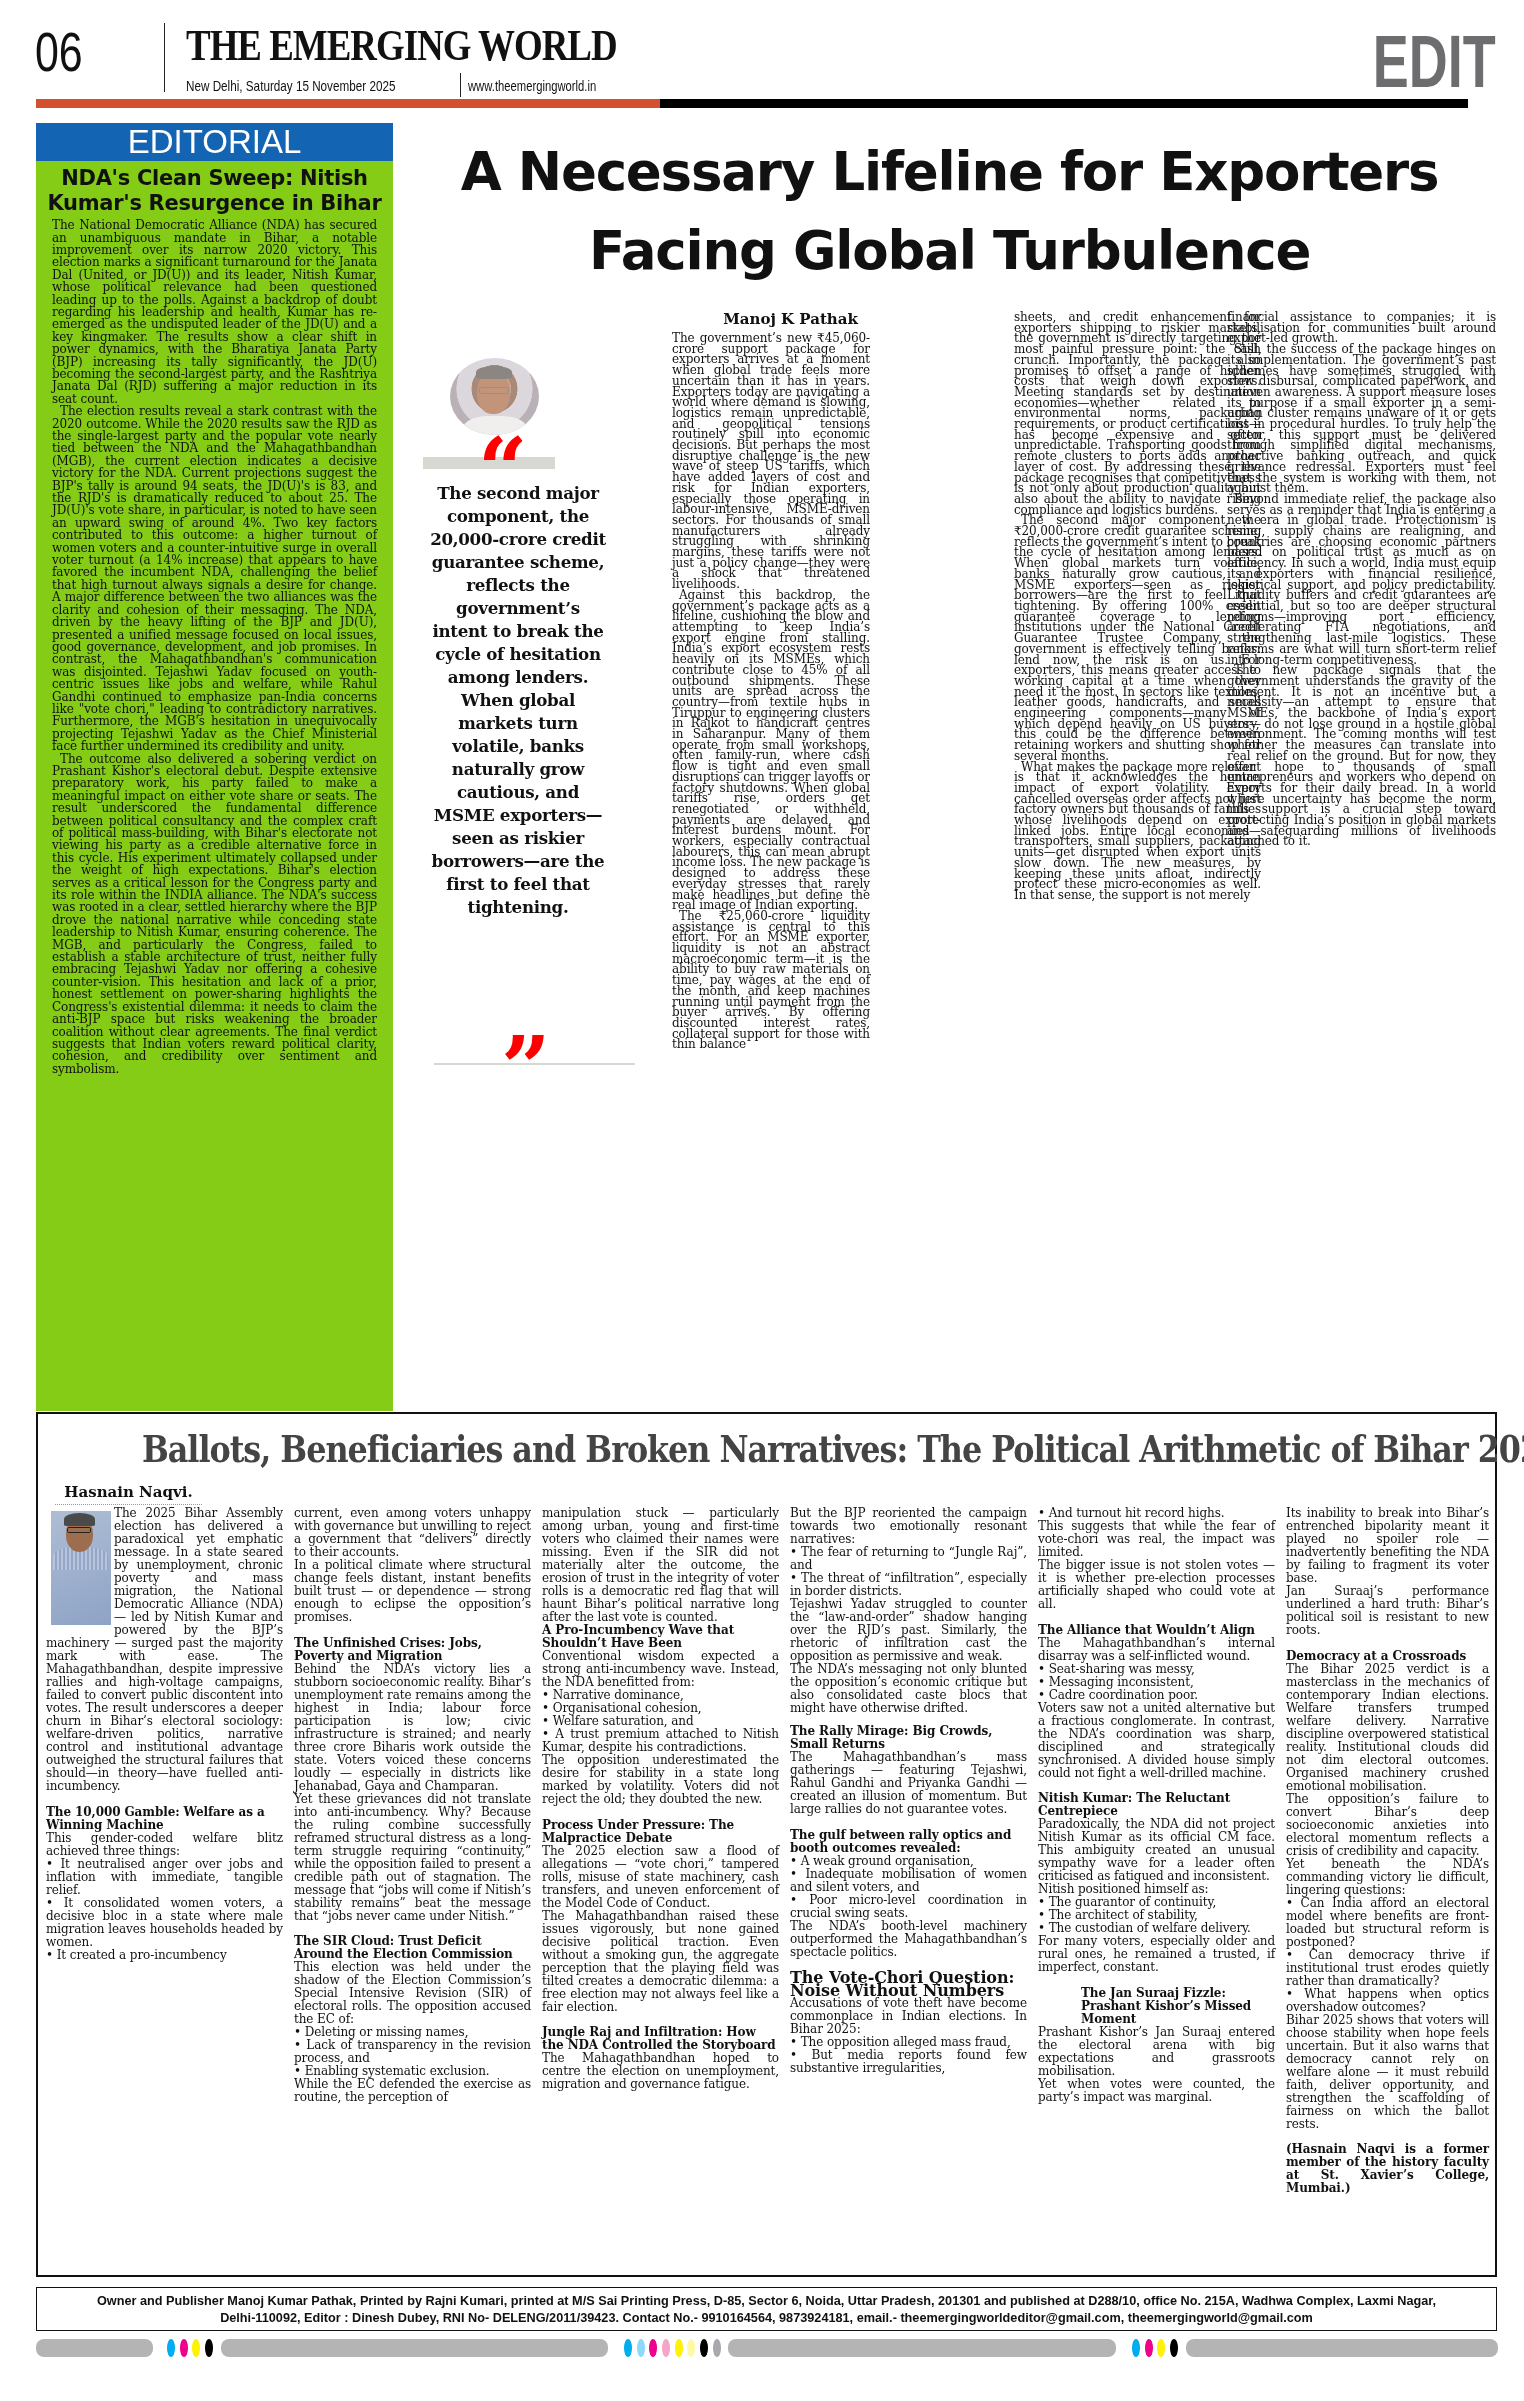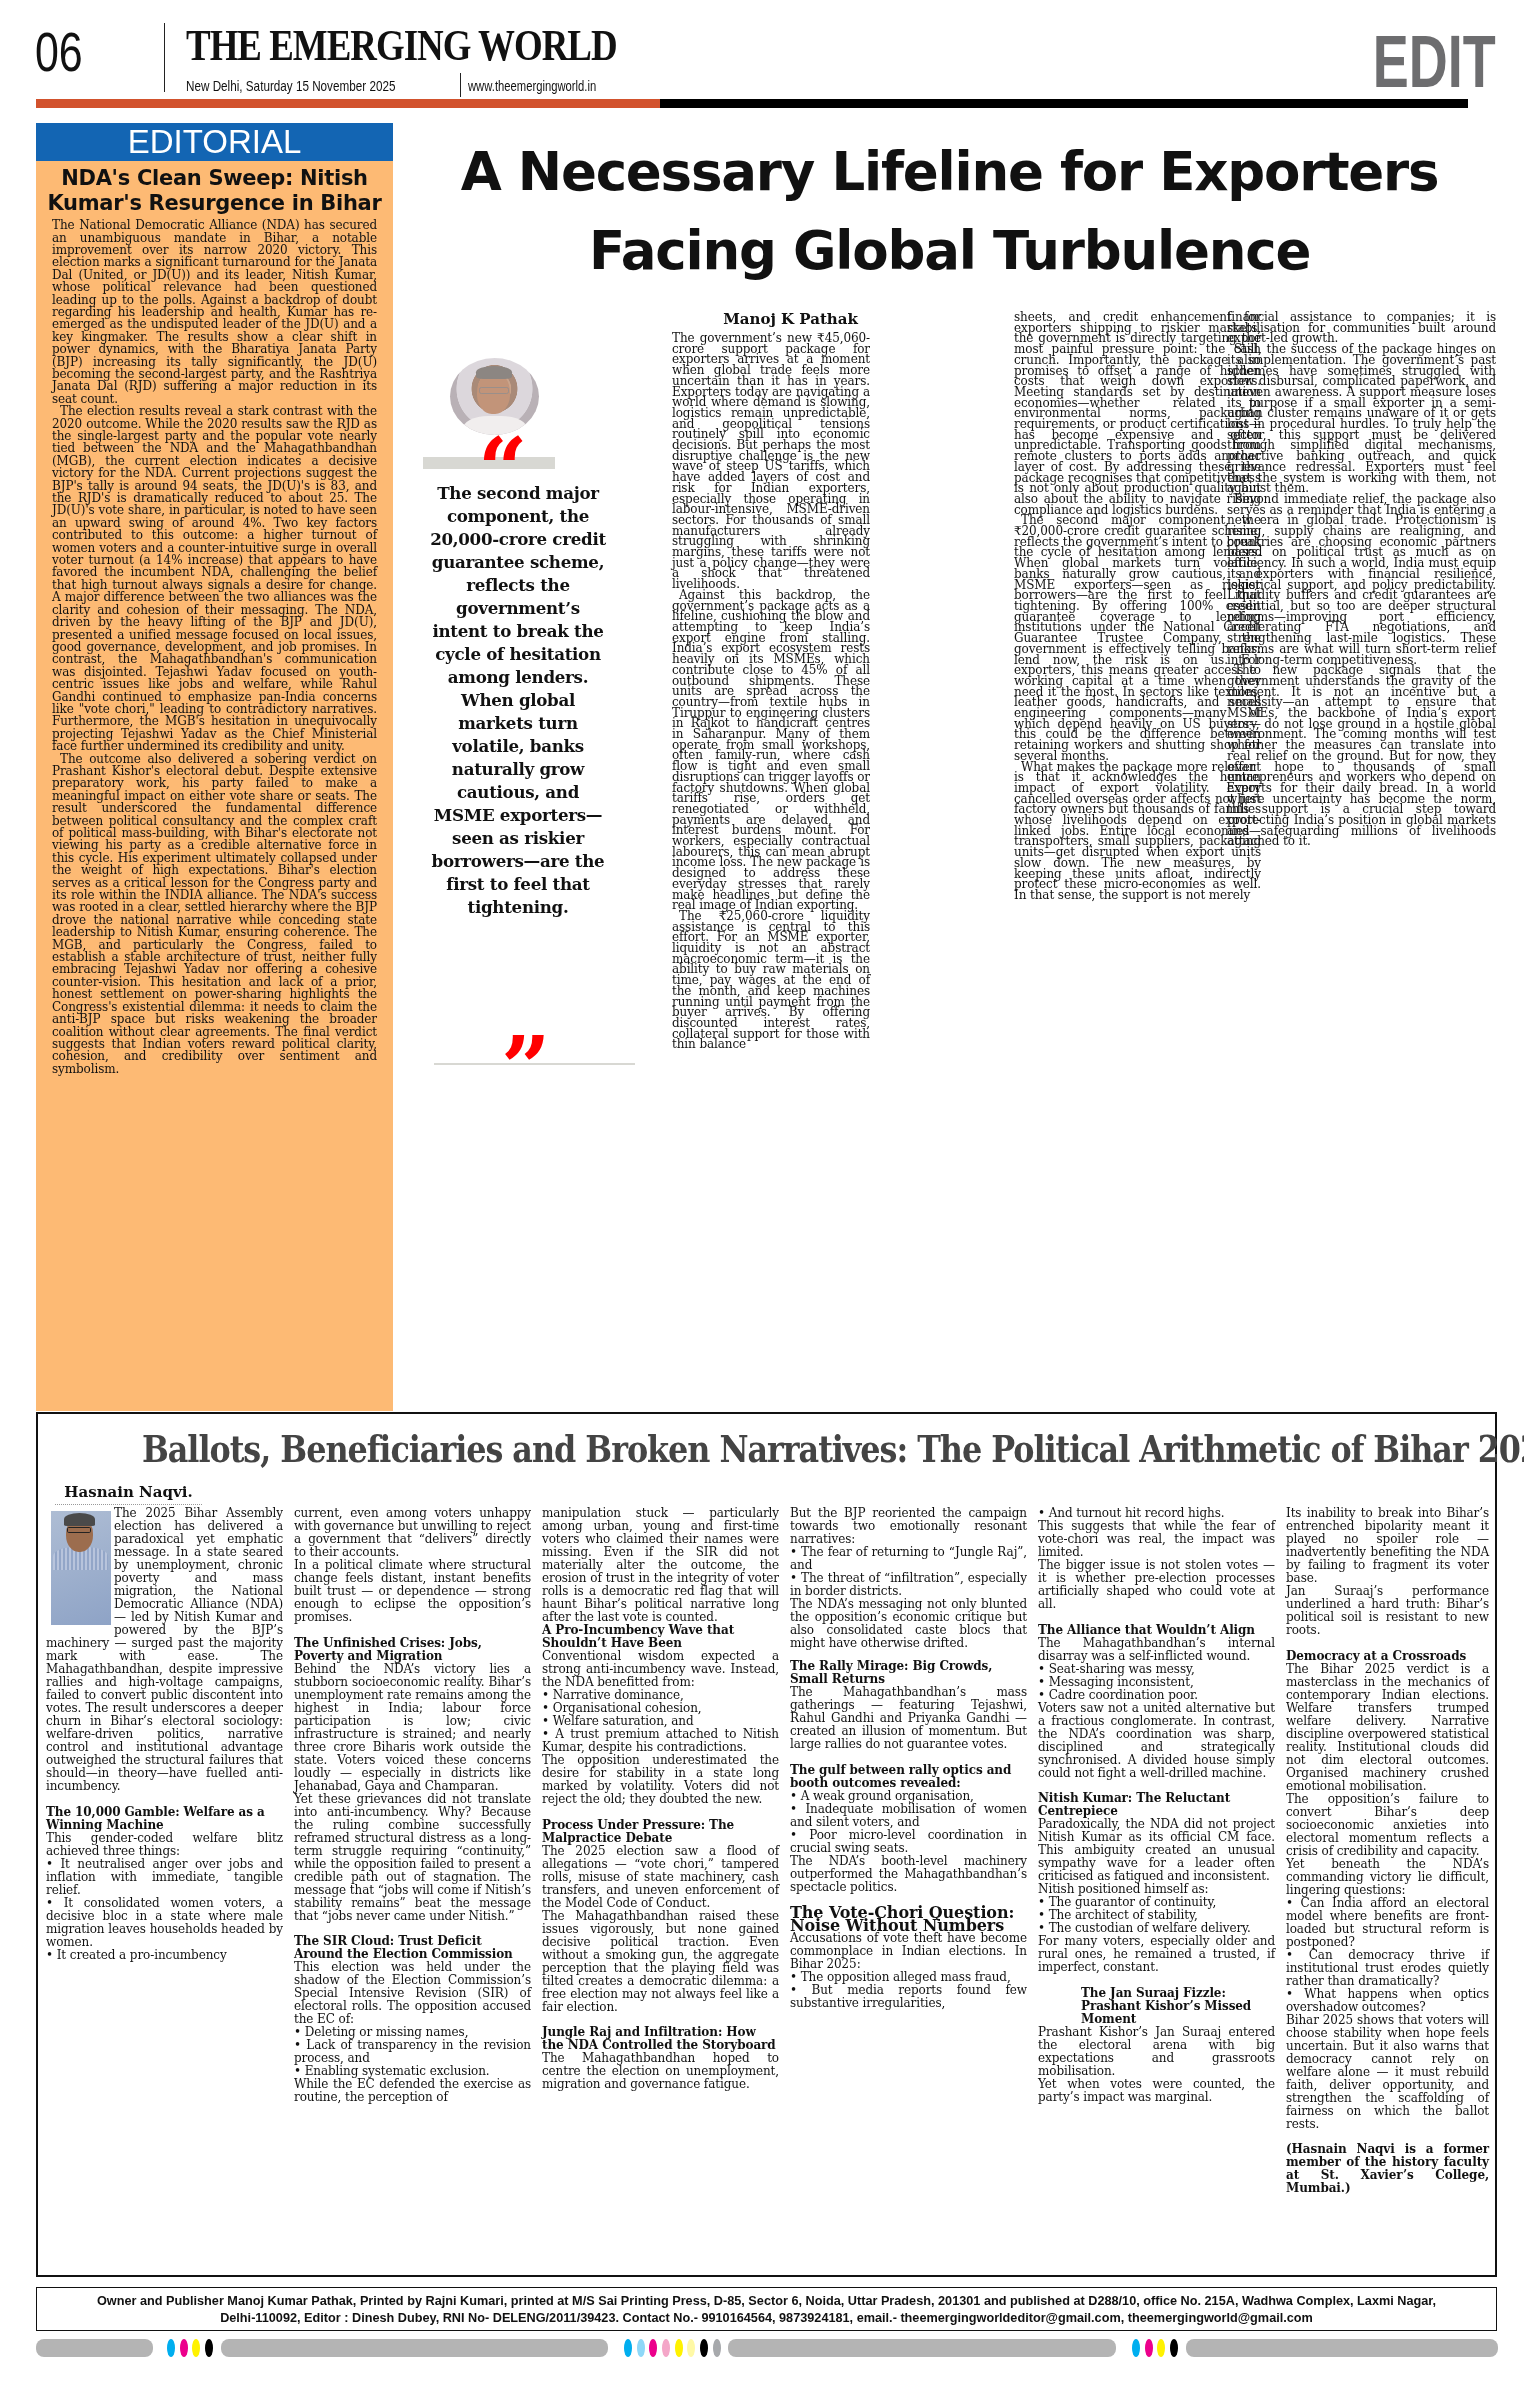--- a/index.html
+++ b/index.html
@@ -12,21 +12,21 @@
   .mast-divider { position: absolute; left: 129px; top: 5.8px; width: 1.2px; height: 69px; background: #222; }
   .paper-name { position: absolute; left: 151px; top: 4.6px; font-family: "Liberation Serif", serif; font-weight: bold; font-size: 45px; line-height: 46px; letter-spacing: -1.2px; transform: scaleX(0.82); transform-origin: left top; white-space: nowrap; }
   .mast-date { position: absolute; left: 151px; top: 60px; font-family: "Liberation Sans", sans-serif; font-size: 15px; line-height: 17.3px; transform: scaleX(0.78); transform-origin: left top; white-space: nowrap; }
   .mast-sep2 { position: absolute; left: 425px; top: 56px; width: 1.2px; height: 24px; background: #222; }
   .mast-url { position: absolute; left: 433px; top: 60px; font-family: "Liberation Sans", sans-serif; font-size: 15px; line-height: 17.3px; transform: scaleX(0.75); transform-origin: left top; white-space: nowrap; }
   .section-tag { position: absolute; right: 0; top: 7px; font-family: "Liberation Sans", sans-serif; font-weight: bold; font-size: 75px; line-height: 75px; color: #6d6d6f; transform: scaleX(0.72); transform-origin: right top; }
   .rule-orange { position: absolute; left: 36px; top: 99px; width: 624px; height: 9.2px; background: #d2522d; }
   .rule-black { position: absolute; left: 660px; top: 99px; width: 808px; height: 9.2px; background: #000; }
 
   
-  .editorial { position: absolute; left: 36px; top: 123px; width: 357px; height: 1288px; background: #fdba74; }
+  .editorial { position: absolute; left: 36px; top: 123px; width: 357px; height: 1288px; background: #84cc16; }
   .editorial-bar { height: 38px; background: #1365b3; color: #fff; font-family: "Liberation Sans", sans-serif; font-size: 33px; line-height: 38px; text-align: center; }
   .editorial-title { font-family: "DejaVu Sans", sans-serif; font-weight: bold; font-size: 21px; line-height: 25px; text-align: center; padding: 4.6px 10.4px 3.5px; letter-spacing: -0.3px; }
   .editorial-body { padding: 0 16px 0 16px; font-family: "DejaVu Serif", serif; font-size: 12px; line-height: 12.4px; text-align: justify; letter-spacing: -0.1px; }
   .editorial-body p { text-indent: 8px; }
   .editorial-body p:first-child { text-indent: 0; }
 
   
   .main-headline { position: absolute; left: 403px; top: 132px; width: 1093px; text-align: center; font-family: "DejaVu Sans", sans-serif; font-weight: bold; font-size: 53px; line-height: 79px; letter-spacing: -1.2px; }
   .byline { position: absolute; left: 667px; top: 310px; width: 247px; text-align: center; font-family: "DejaVu Serif", serif; font-weight: bold; font-size: 15px; line-height: 18.4px; }
   .author-photo { position: absolute; left: 450px; top: 358px; width: 89px; height: 77px; border-radius: 50%; background: radial-gradient(ellipse at 50% 40%, #c9a48c 0 26%, #a98a78 27% 36%, #dcd7dc 37% 60%, #b9b1b6 61%); overflow: hidden; }
@@ -171,20 +171,21 @@
       <h4 style="font-size: 12px; line-height: 13px; margin-top: 12.7px;">Process Under Pressure: The Malpractice Debate</h4>
       <p>The 2025 election saw a flood of allegations — “vote chori,” tampered rolls, misuse of state machinery, cash transfers, and uneven enforcement of the Model Code of Conduct.</p>
       <p>The Mahagathbandhan raised these issues vigorously, but none gained decisive political traction. Even without a smoking gun, the aggregate perception that the playing field was tilted creates a democratic dilemma: a free election may not always feel like a fair election.</p>
       <h4 style="font-size: 12px; line-height: 13px; margin-top: 12.7px;">Jungle Raj and Infiltration: How the NDA Controlled the Storyboard</h4>
       <p>The Mahagathbandhan hoped to centre the election on unemployment, migration and governance fatigue.</p>
     </div>
     <div class="lcol" style="left: 790px; top: 1507px; width: 237px; font-size: 12px; line-height: 13px;">
       <p>But the BJP reoriented the campaign towards two emotionally resonant narratives:</p>
       <p>• The fear of returning to “Jungle Raj”, and</p>
       <p>• The threat of “infiltration”, especially in border districts.</p>
+      <p>Tejashwi Yadav struggled to counter the “law-and-order” shadow hanging over the RJD’s past. Similarly, the rhetoric of infiltration cast the opposition as permissive and weak.</p>
       <p>The NDA’s messaging not only blunted the opposition’s economic critique but also consolidated caste blocs that might have otherwise drifted.</p>
       <h4 style="font-size: 12px; line-height: 13px; margin-top: 10px;">The Rally Mirage: Big Crowds, Small Returns</h4>
       <p>The Mahagathbandhan’s mass gatherings — featuring Tejashwi, Rahul Gandhi and Priyanka Gandhi — created an illusion of momentum. But large rallies do not guarantee votes.</p>
       <h4 style="font-size: 12px; line-height: 13px; margin-top: 12.7px;">The gulf between rally optics and booth outcomes revealed:</h4>
       <p>• A weak ground organisation,</p>
       <p>• Inadequate mobilisation of women and silent voters, and</p>
       <p>• Poor micro-level coordination in crucial swing seats.</p>
       <p>The NDA’s booth-level machinery outperformed the Mahagathbandhan’s spectacle politics.</p>
       <h4 style="font-size: 16px; line-height: 13px; margin-top: 12.7px;">The Vote-Chori Question: Noise Without Numbers</h4>
       <p>Accusations of vote theft have become commonplace in Indian elections. In Bihar 2025:</p>

